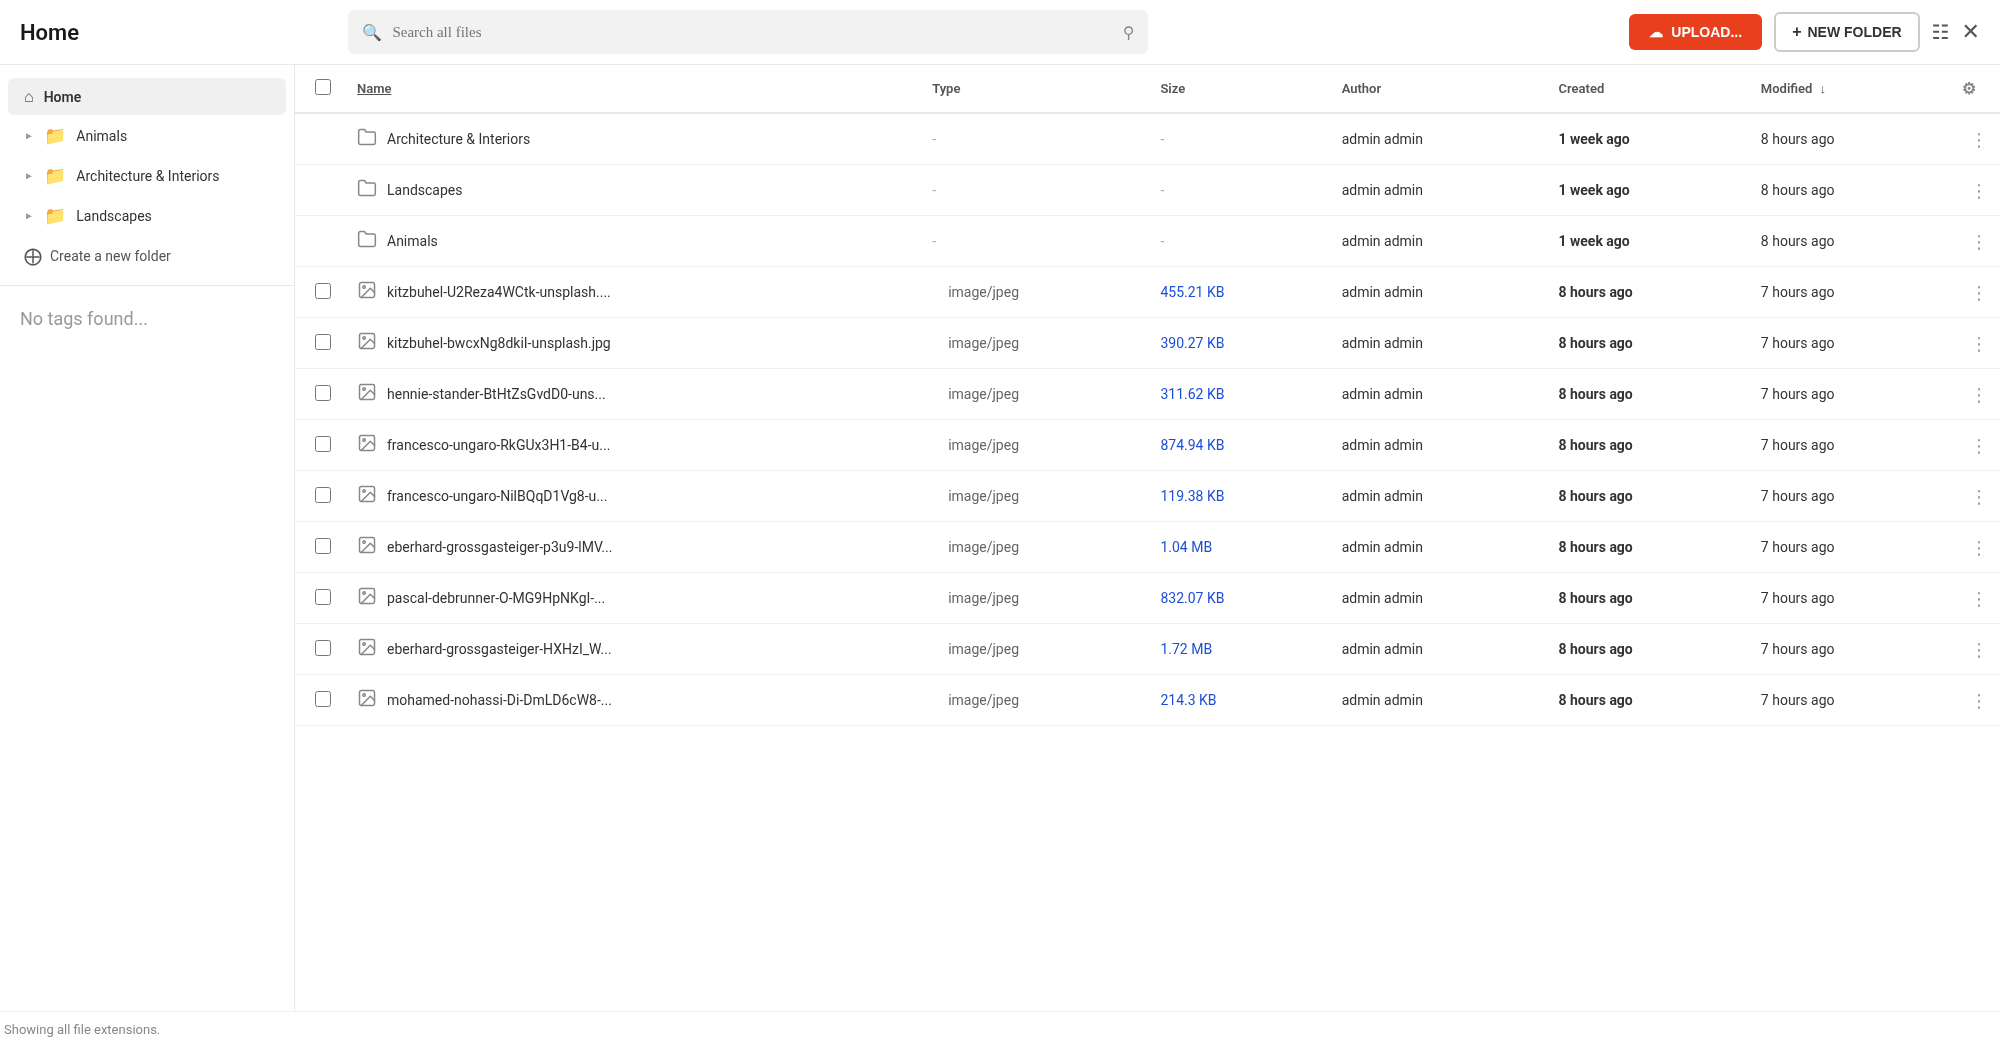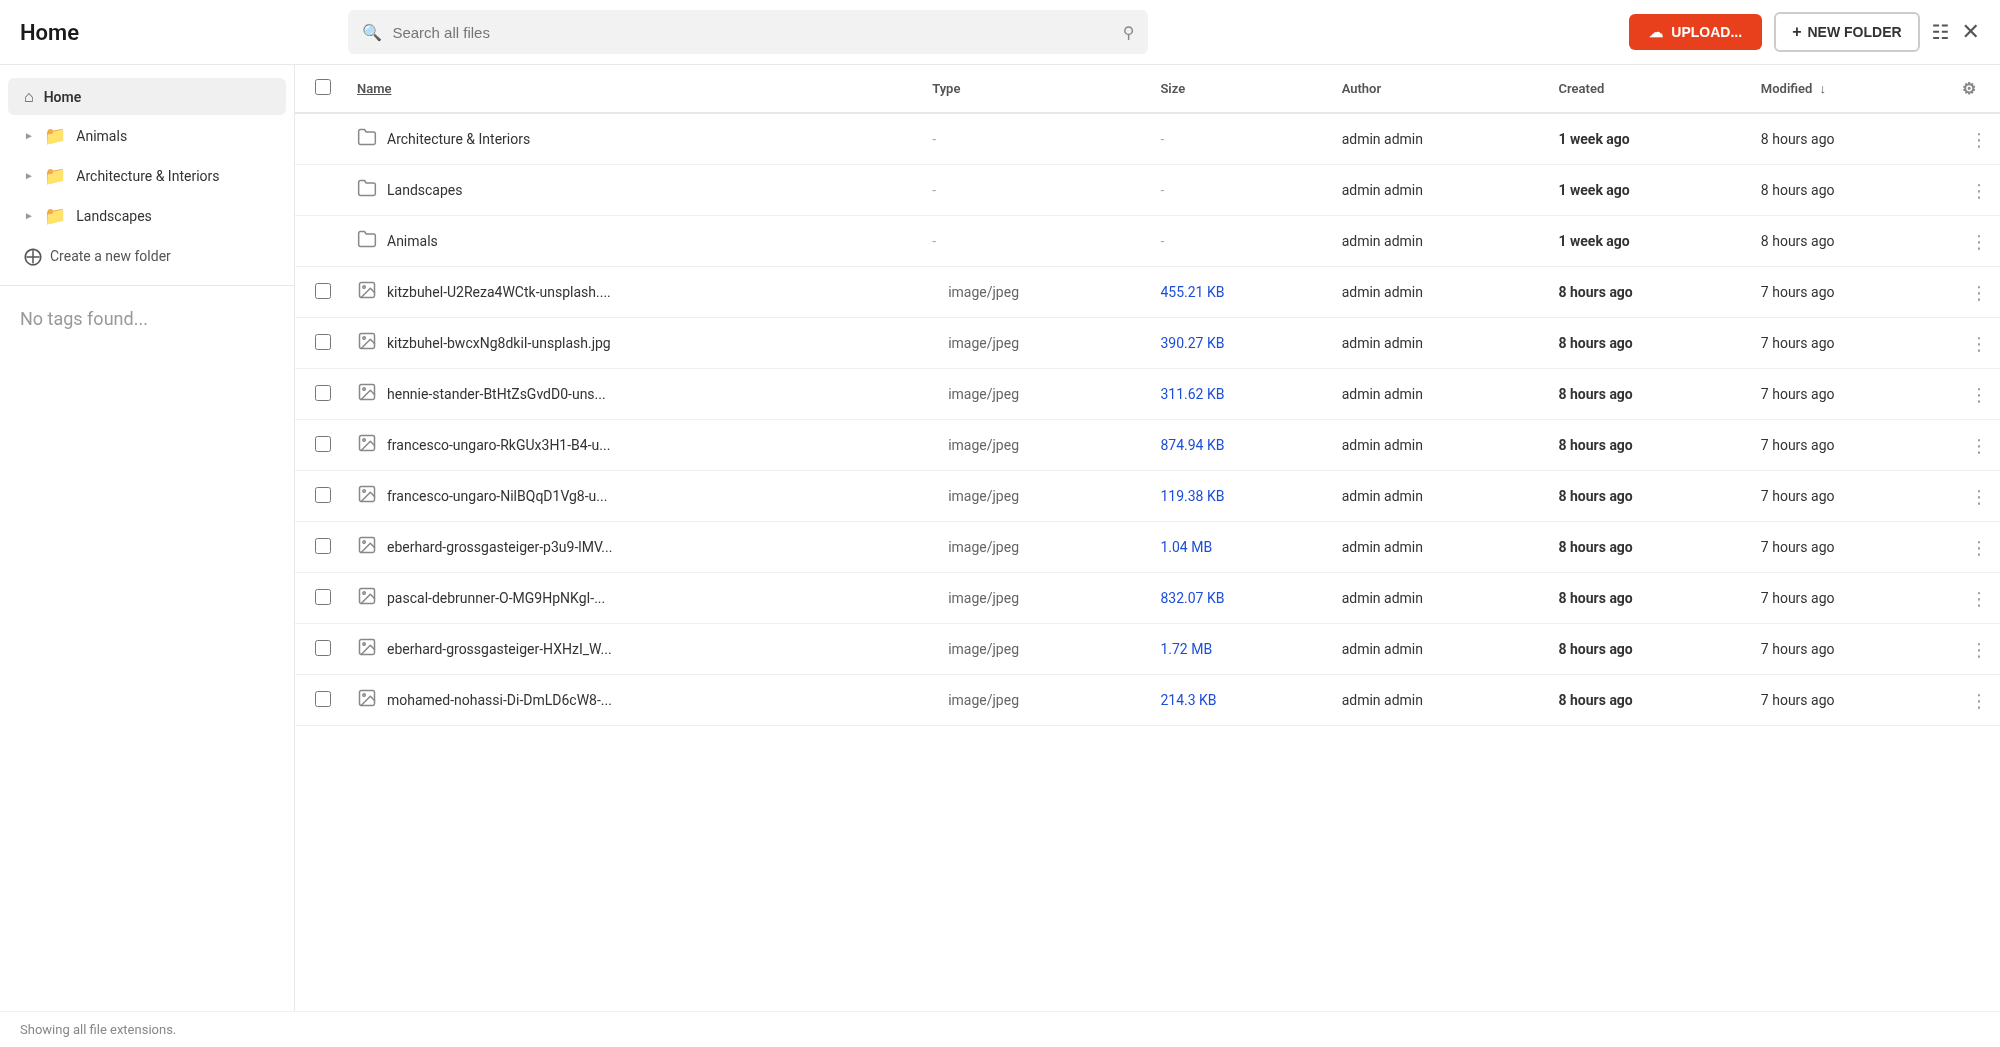--- a/index.html
+++ b/index.html
@@ -2,21 +2,21 @@
 <html><head>
   <meta charset="utf-8">
   <style>
     * { box-sizing: border-box; margin: 0; padding: 0; }
     body { font-family: -apple-system, BlinkMacSystemFont, 'Segoe UI', Roboto, sans-serif; font-size: 14px; background: #fff; display: flex; flex-direction: column; height: 1047px; overflow: hidden; }
 
     
     .header { display: flex; align-items: center; padding: 0 20px; height: 65px; border-bottom: 1px solid #e8e8e8; gap: 16px; flex-shrink: 0; }
     .header-title { font-size: 22px; font-weight: 600; color: #1a1a1a; min-width: 80px; }
     .search-bar { flex: 1; max-width: 800px; margin: 0 auto; display: flex; align-items: center; background: #f2f2f2; border-radius: 6px; padding: 0 14px; height: 44px; gap: 10px; }
-    .search-bar input { border: none; background: transparent; outline: none; font-size: 15px; color: #555; width: 100%; }
+    .search-bar input { border: none; background: transparent; outline: none; font-size: 15px; color: #555; width: 100%; font-family: Liberation Serif, serif; }
     .search-icon { color: #888; font-size: 16px; }
     .filter-icon { color: #888; font-size: 16px; cursor: pointer; }
     .header-actions { display: flex; align-items: center; gap: 12px; margin-left: auto; }
     .btn-upload { background: #e8401c; color: #fff; border: none; border-radius: 6px; padding: 10px 20px; font-size: 14px; font-weight: 600; cursor: pointer; display: flex; align-items: center; gap: 8px; }
     .btn-new-folder { background: #fff; color: #333; border: 2px solid #ccc; border-radius: 6px; padding: 9px 16px; font-size: 14px; font-weight: 600; cursor: pointer; display: flex; align-items: center; gap: 6px; }
     .btn-new-folder .plus { font-size: 16px; font-weight: 700; }
     .btn-grid { background: none; border: none; cursor: pointer; color: #555; font-size: 20px; }
     .btn-close { background: none; border: none; cursor: pointer; color: #555; font-size: 22px; }
 
     
@@ -58,21 +58,21 @@
     .col-created { color: #666; font-weight: bold; }
     .col-modified { color: #666; }
     .col-menu { width: 40px; text-align: right; padding-right: 16px; }
     .menu-dots { cursor: pointer; color: #999; font-size: 18px; }
     .col-settings { width: 50px; text-align: center; }
     .settings-icon { color: #888; font-size: 16px; cursor: pointer; }
     .dash { color: #aaa; }
     input[type="checkbox"] { width: 16px; height: 16px; cursor: pointer; accent-color: #e8401c; }
 
     
-    .footer { padding: 10px 20px; font-size: 13px; color: #888; border-top: 1px solid #f0f0f0; flex-shrink: 0; }
+    .footer { padding: 10px 4px; font-size: 13px; color: #888; border-top: 1px solid #f0f0f0; flex-shrink: 0; }
   </style>
 </head>
 <body>
 
 <div class="header">
   <span class="header-title">Home</span>
   <div class="search-bar">
     <span class="search-icon">🔍</span>
     <input type="text" placeholder="Search all files" style="">
     <span class="filter-icon">⚲</span>

